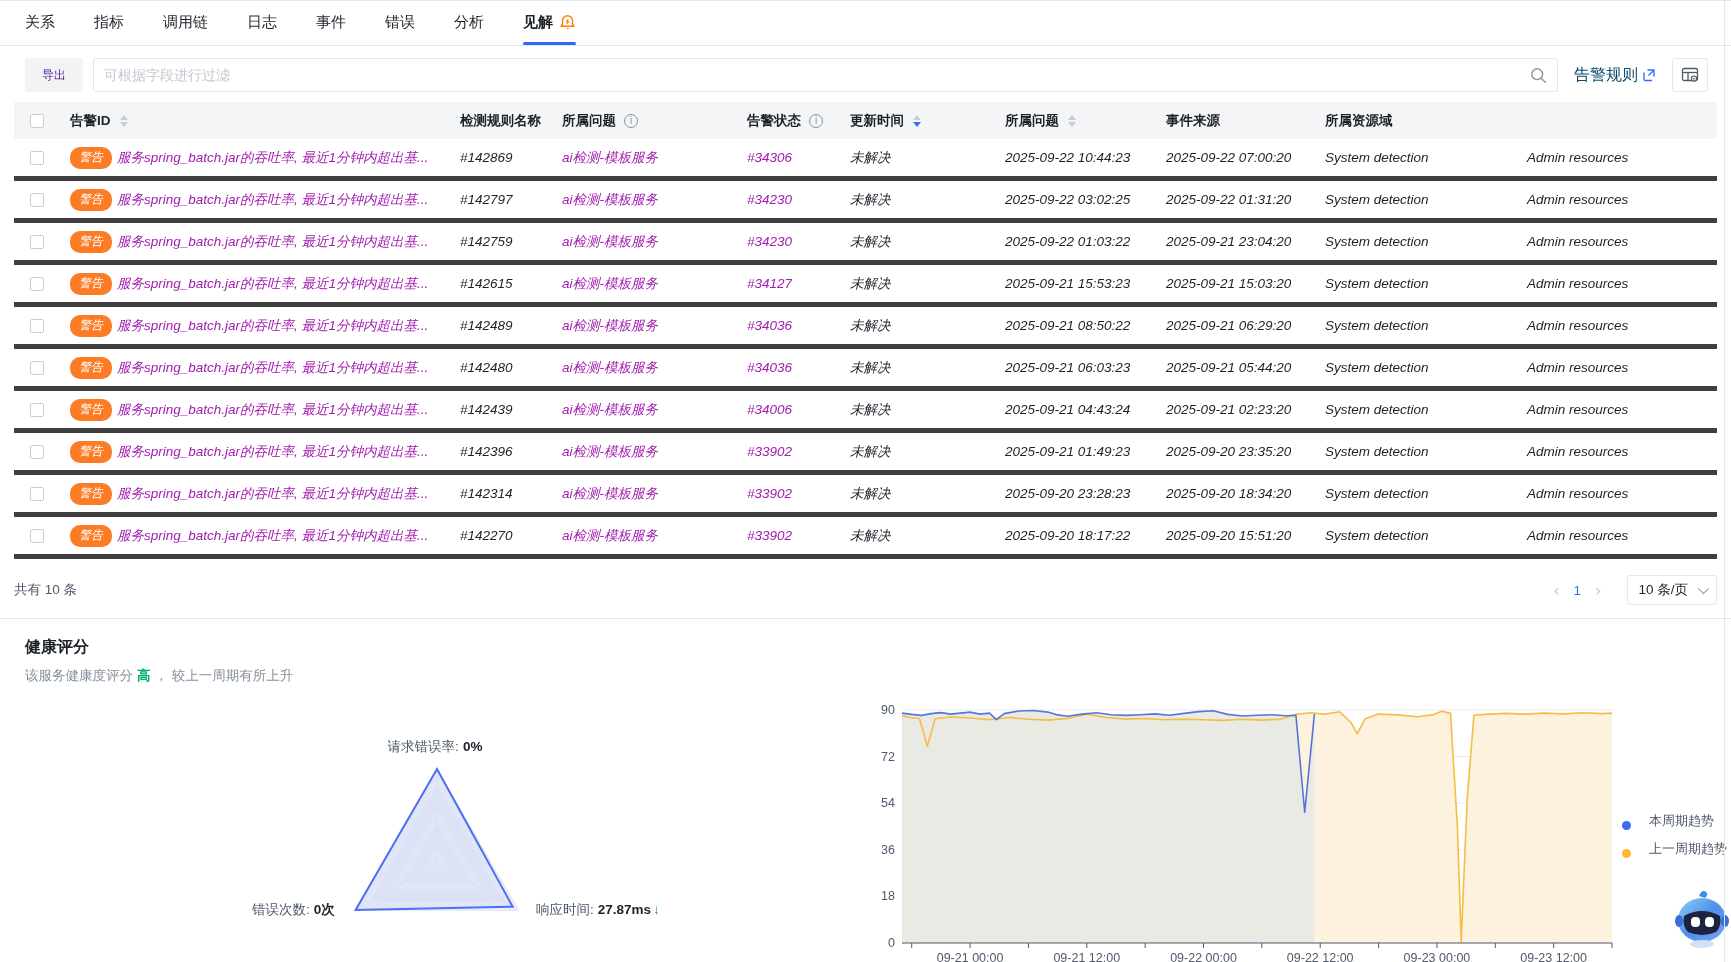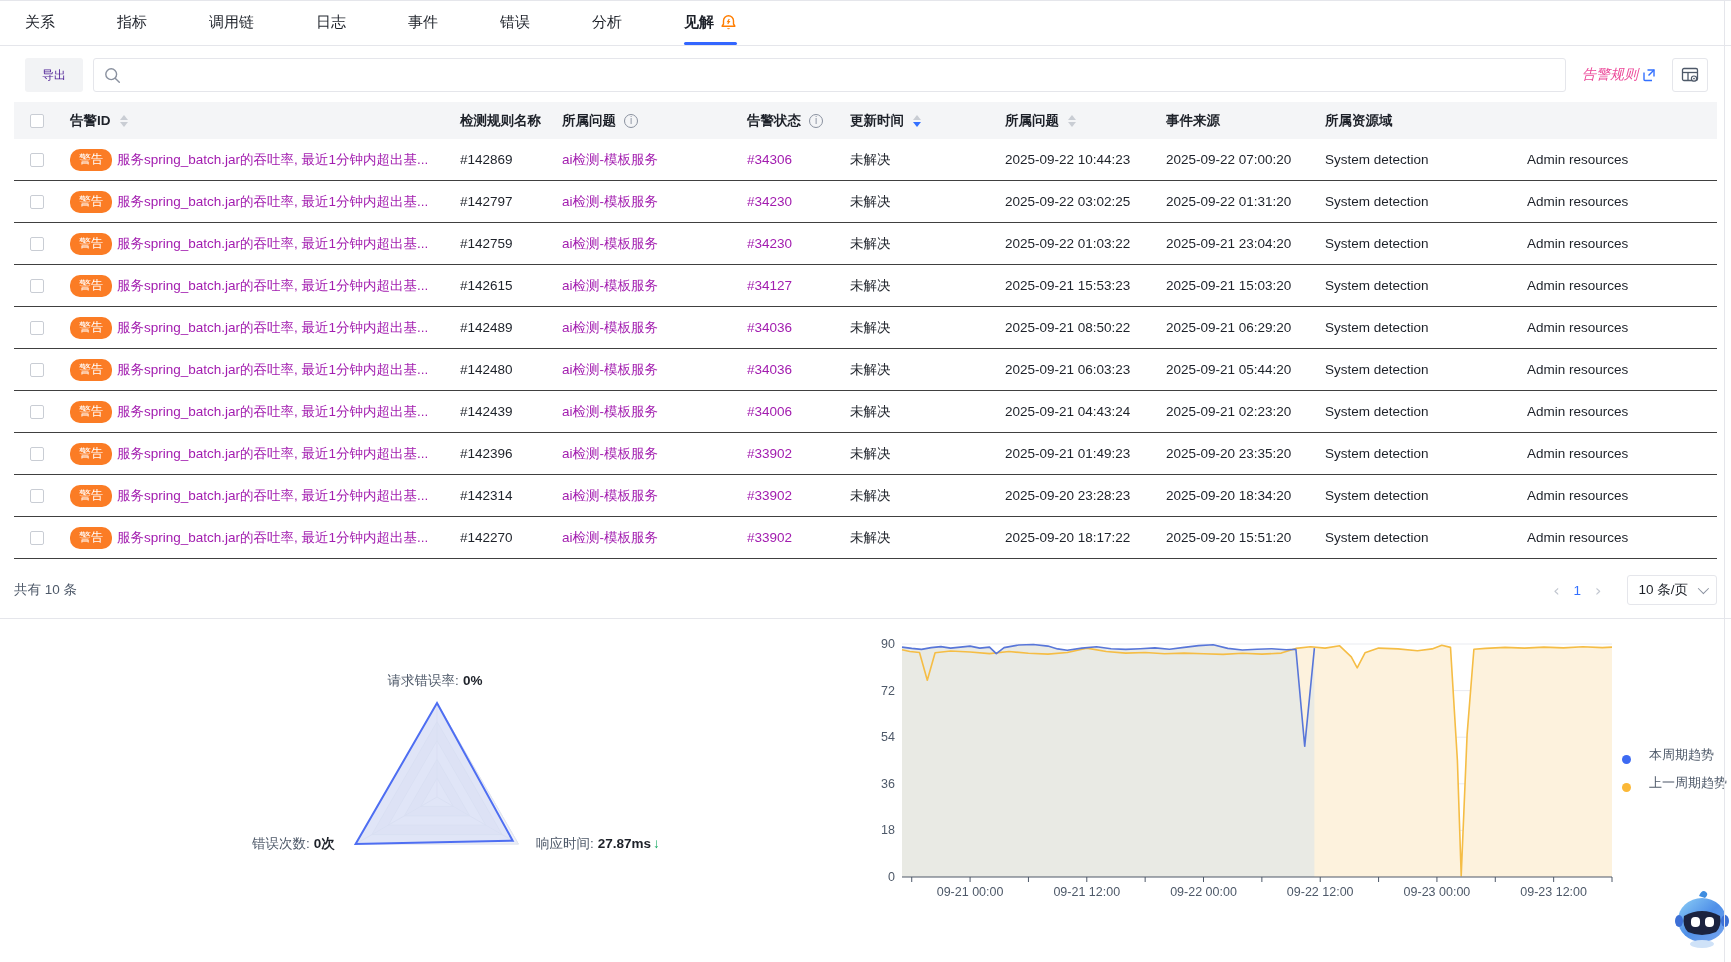--- a/index.html
+++ b/index.html
@@ -1,39 +1,39 @@
 <!DOCTYPE html>
 <html><head>
 <meta charset="utf-8">
 <style>
   * { margin:0; padding:0; box-sizing:border-box; }
   html,body { width:1731px; height:962px; overflow:hidden; background:#fff;
     font-family:"Liberation Sans","DejaVu Sans",sans-serif; color:#1d2129; }
   .page { width:1731px; height:962px; position:relative; border-top:1px solid #e5e6eb; }
 
   
-  .tabbar { display:flex; align-items:flex-end; gap:62px; padding:2px 0 0 25px; height:45px; border-bottom:1px solid #e5e6eb; }
+  .tabbar { display:flex; align-items:flex-end; gap:39px; padding:2px 0 0 25px; height:45px; border-bottom:1px solid #e5e6eb; }
   .tab { font-size:15px; color:#1d2129; padding:12px 0 13px; cursor:pointer; position:relative; display:flex; align-items:center; gap:6px; }
   .tab.active { font-weight:bold; }
   .tab.active::after { content:""; position:absolute; left:0; right:0; bottom:0; height:3px; background:#3366ff; border-radius:2px; }
 
   
   .toolbar { display:flex; align-items:center; margin:12px 23px 10px 25px; gap:10px; }
   .btn-export { height:34px; padding:0 17px; background:#f2f3f5; color:#4c1d95; font-size:12px; border:none; border-radius:3px;font-family:Liberation Mono, monospace; }
   .search-box { flex:1; height:34px; border:1px solid #e5e6eb; border-radius:3px; display:flex; align-items:center; padding:0 10px; }
   .search-box input { flex:1; border:none; outline:none; font-size:14px; color:#1d2129; font-family:inherit; }
   .search-box input::placeholder { color:#c2c7d0; }
-  .link-rules { color:#ec4899; font-size:14px; display:flex; align-items:center; gap:4px; white-space:nowrap; text-decoration:none; margin:0 6px; cursor:pointer;font-style:italic; }
+  .link-rules { color:#0c4a6e; font-size:16px; display:flex; align-items:center; gap:4px; white-space:nowrap; text-decoration:none; margin:0 6px; cursor:pointer; }
   .icon-btn { width:36px; height:34px; border:1px solid #e5e6eb; border-radius:3px; background:#fff; display:flex; align-items:center; justify-content:center; cursor:pointer; }
 
   
   .table { margin:0 14px; font-size:13.5px; }
   .tr { display:grid; grid-template-columns:46px 390px 102px 185px 103px 155px 161px 159px 202px minmax(0,1fr); align-items:center; }
   .thead { background:#f4f5f7; height:37px; font-weight:bold; color:#1d2129; }
-  .tbody .tr { height:42px; border-bottom:1px solid #404040; }
+  .tbody .tr { height:42px; border-bottom:5px solid #404040;font-style:italic; }
   .cell { padding-left:10px; overflow:hidden; white-space:nowrap; text-overflow:ellipsis; display:flex; align-items:center; gap:5px; }
   .cell.cb { padding-left:16px; }
   .checkbox { width:14px; height:14px; border:1px solid #c9cdd4; border-radius:2px; background:#fff; display:inline-block; cursor:pointer; }
   .badge { background:#fb7c25; color:#fff; font-size:12px; padding:2.5px 9px; border-radius:10px; flex:none; }
   a.tlink { color:#a21caf; text-decoration:none; cursor:pointer; overflow:hidden; text-overflow:ellipsis; white-space:nowrap; }
   .sorter { display:inline-flex; flex-direction:column; gap:2px; margin-left:4px; cursor:pointer; }
   .caret { width:0; height:0; border-left:4px solid transparent; border-right:4px solid transparent; }
   .caret.up { border-bottom:5px solid #c9cdd4; }
   .caret.down { border-top:5px solid #c9cdd4; }
   .caret.down.on { border-top-color:#3370ff; }
@@ -101,20 +101,21 @@
           <path d="M8.5 1.8 a5 5 0 0 1 5 5 v3.2 l1.4 2.2 H2.1 l1.4 -2.2 V6.8 a5 5 0 0 1 5-5z" fill="none" stroke="#ff7d00" stroke-width="1.4" stroke-linejoin="round"></path>
           <path d="M7 14.3 a1.6 1.6 0 0 0 3 0z" fill="#ff7d00"></path>
           <path d="M9.3 5 L7.6 7.6 h1.8 L7.7 10" fill="none" stroke="#ff7d00" stroke-width="1.1"></path>
         </svg>
       </div>
     </div>
 
   <div class="toolbar">
     <button class="btn-export">导出</button>
     <div class="search-box">
+      <input placeholder="可根据字段进行过滤" style="">
       <svg width="17" height="17" viewBox="0 0 17 17">
         <circle cx="7.2" cy="7.2" r="5.4" fill="none" stroke="#8a919f" stroke-width="1.4"></circle>
         <line x1="11.4" y1="11.4" x2="15.3" y2="15.3" stroke="#8a919f" stroke-width="1.4" stroke-linecap="round"></line>
       </svg>
     </div>
     <a class="link-rules">
       <span>告警规则</span>
       <svg width="14" height="14" viewBox="0 0 14 14">
         <path d="M2 4.5v7a1 1 0 0 0 1 1h7" fill="none" stroke="#3370ff" stroke-width="1.4"></path>
         <path d="M5.5 2H12v6.5" fill="none" stroke="#3370ff" stroke-width="1.4"></path>
@@ -398,20 +399,26 @@
       <span class="pg-arrow">›</span>
       <span class="pg-size">
         <span>10 条/页</span>
         <i class="chev-down"></i>
       </span>
     </div>
   </div>
 
   <div class="section-divider"></div>
 
+  <div class="health">
+    <h2>健康评分</h2>
+    <div class="sub">
+      <span>该服务健康度评分</span><b class="grade">高</b><span>，  较上一周期有所上升</span>
+    </div>
+  </div>
 
   <div class="charts-row" id="chartsRow">
 
     <div class="radar-label" style="left:435px; top:53px; transform:translateX(-50%);">
       <span>请求错误率:</span><b>0%</b>
     </div>
     <div class="radar-label" style="left:252px; top:216px;">
       <span>错误次数:</span><b>0次</b>
     </div>
     <div class="radar-label" style="left:536px; top:216px;">

